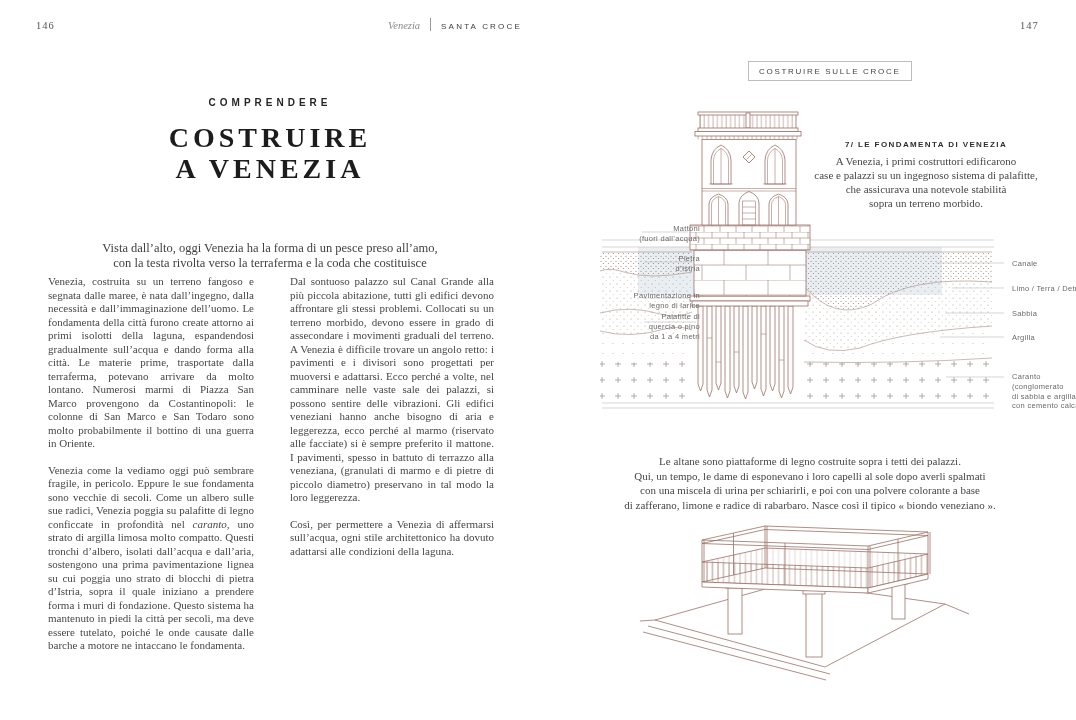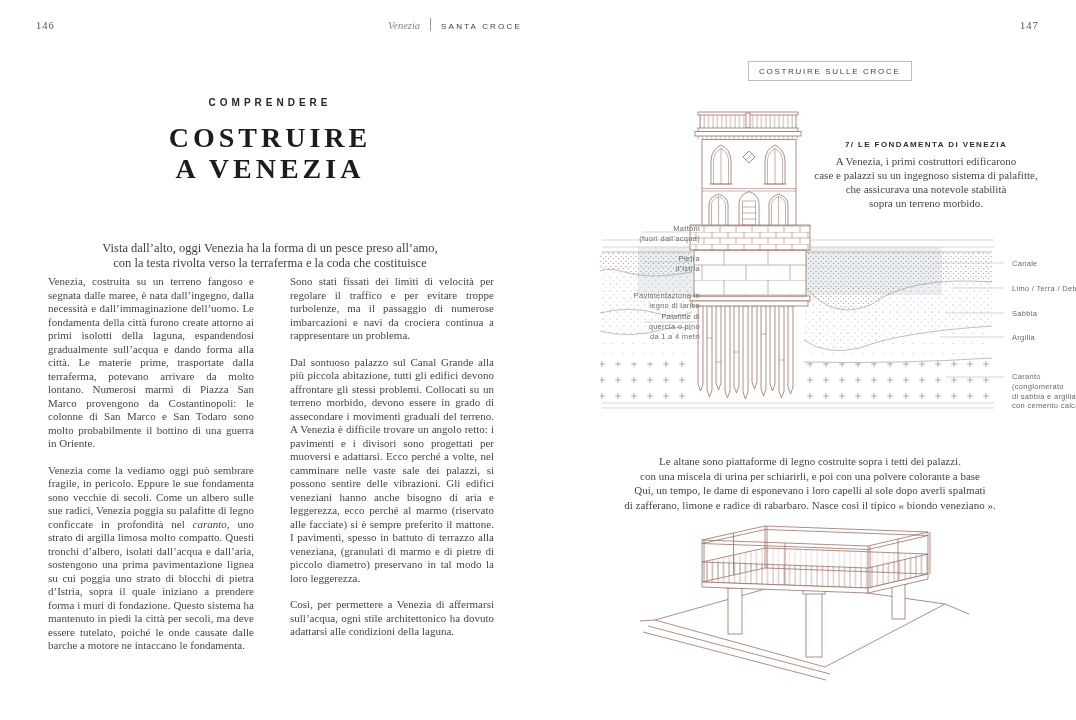--- a/index.html
+++ b/index.html
@@ -65,21 +65,20 @@
   <div class="abs intro" style="left:55px;top:203px;width:430px;margin-top:38px;">
     <div>Vista dall’alto, oggi Venezia ha la forma di un pesce preso all’amo,</div>
     <div>con la testa rivolta verso la terraferma e la coda che costituisce</div>
   </div>
 
   <div class="abs col" style="left:48px;top:275px;width:206px;">
     <p>Venezia, costruita su un terreno fangoso e segnata dalle maree, è nata dall’ingegno, dalla necessità e dall’immaginazione dell’uomo. Le fondamenta della città furono create attorno ai primi isolotti della laguna, espandendosi gradualmente sull’acqua e dando forma alla città. Le materie prime, trasportate dalla terraferma, potevano arrivare da molto lontano. Numerosi marmi di Piazza San Marco provengono da Costantinopoli: le colonne di San Marco e San Todaro sono molto probabilmente il bottino di una guerra in Oriente.</p>
     <p><span>Venezia come la vediamo oggi può sembrare fragile, in pericolo. Eppure le sue fondamenta sono vecchie di secoli. Come un albero sulle sue radici, Venezia poggia su palafitte di legno conficcate in profondità nel </span><span class="ital">caranto</span><span>, uno strato di argilla limosa molto compatto. Questi tronchi d’albero, isolati dall’acqua e dall’aria, sostengono una prima pavimentazione lignea su cui poggia uno strato di blocchi di pietra d’Istria, sopra il quale iniziano a prendere forma i muri di fondazione. Questo sistema ha mantenuto in piedi la città per secoli, ma deve essere tutelato, poiché le onde causate dalle barche a motore ne intaccano le fondamenta.</span></p>
   </div>
   <div class="abs col" style="left:290px;top:275px;width:204px;">
-    <p>Sono stati fissati dei limiti di velocità per regolare il traffico e per evitare troppe turbolenze, ma il passaggio di numerose imbarcazioni e navi da crociera continua a rappresentare un problema.</p>
     <p>Dal sontuoso palazzo sul Canal Grande alla più piccola abitazione, tutti gli edifici devono affrontare gli stessi problemi. Collocati su un terreno morbido, devono essere in grado di assecondare i movimenti graduali del terreno. A Venezia è difficile trovare un angolo retto: i pavimenti e i divisori sono progettati per muoversi e adattarsi. Ecco perché a volte, nel camminare nelle vaste sale dei palazzi, si possono sentire delle vibrazioni. Gli edifici veneziani hanno anche bisogno di aria e leggerezza, ecco perché al marmo (riservato alle facciate) si è sempre preferito il mattone. I pavimenti, spesso in battuto di terrazzo alla veneziana, (granulati di marmo e di pietre di piccolo diametro) preservano in tal modo la loro leggerezza.</p>
     <p>Così, per permettere a Venezia di affermarsi sull’acqua, ogni stile architettonico ha dovuto adattarsi alle condizioni della laguna.</p>
   </div>
 
   <div class="abs badge" style="left:748px;top:61px;">COSTRUIRE SULLE CROCE</div>
 
   <div class="abs sec-head" style="left:790px;top:140px;width:272px;">7/ LE FONDAMENTA DI VENEZIA</div>
   <div class="abs sec-body" style="left:790px;top:154px;width:272px;">
     <div>A Venezia, i primi costruttori edificarono</div>
     <div>case e palazzi su un ingegnoso sistema di palafitte,</div>
@@ -250,22 +249,22 @@
   </div>
   <div class="abs dlabel" style="left:1012px;top:372px;width:130px;">
     <div>Caranto</div>
     <div>(conglomerato</div>
     <div>di sabbia e argilla</div>
     <div>con cemento calcareo)</div>
   </div>
 
   <div class="abs sec-body" style="left:585px;top:454px;width:450px;line-height:14.5px;">
     <div>Le altane sono piattaforme di legno costruite sopra i tetti dei palazzi.</div>
+    <div>Qui, un tempo, le dame di esponevano i loro capelli al sole dopo averli spalmati</div>
     <div>con una miscela di urina per schiarirli, e poi con una polvere colorante a base</div>
-    <div>Qui, un tempo, le dame di esponevano i loro capelli al sole dopo averli spalmati</div>
     <div>di zafferano, limone e radice di rabarbaro. Nasce così il tipico « biondo veneziano ».</div>
   </div>
 
   <svg class="abs" style="left:640px;top:522px;" width="330" height="195" viewBox="0 0 330 195">
     <defs>
       <pattern id="pat-hatch" width="7" height="7" patternUnits="userSpaceOnUse">
         <path class="hatchln" d="M0,0L7,7 M7,0L0,7"></path>
       </pattern>
       <pattern id="pat-vlines" width="5.5" height="26" patternUnits="userSpaceOnUse">
         <path class="thin" d="M1,0V26"></path>

